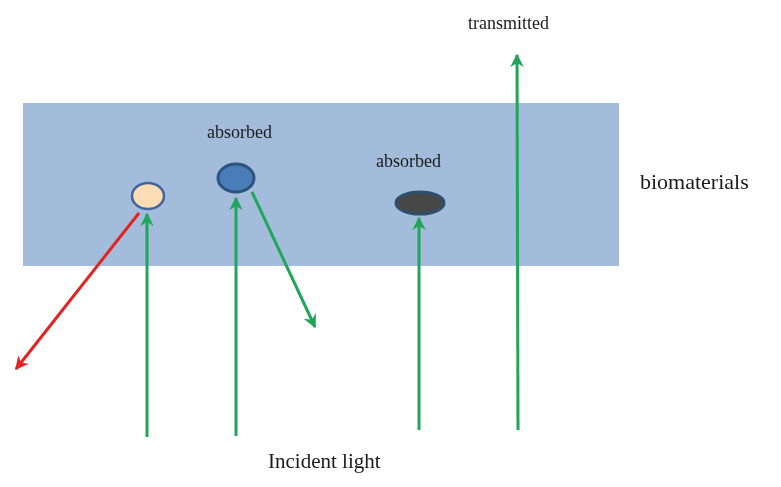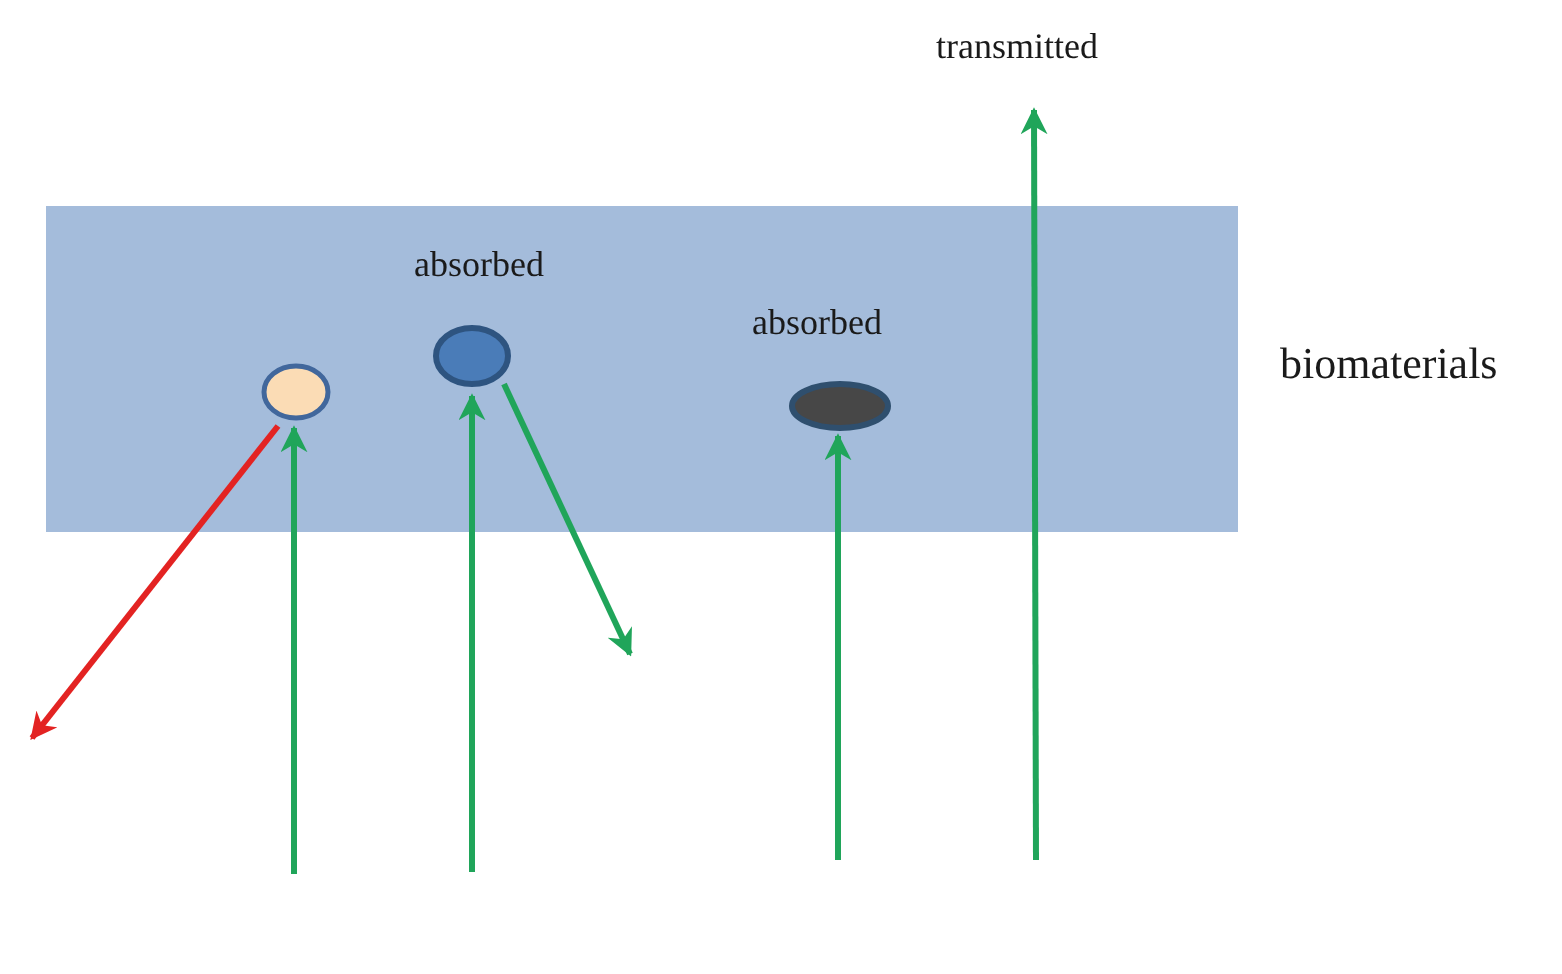--- a/index.html
+++ b/index.html
@@ -91,14 +91,15 @@
 
   <div class="lbl lbl-sm" style="left:468px; top:14px;">transmitted</div>
 
   <div class="lbl lbl-sm" style="left:207px; top:123px;">absorbed</div>
 
 
   <div class="lbl lbl-sm" style="left:376px; top:152px;">absorbed</div>
 
   <div class="lbl lbl-lg" style="left:640px; top:170px;">biomaterials</div>
 
+  <div class="lbl lbl-inc" style="left:268px; top:450px;">Incident light</div>
 
 </div>
 
 </body></html>

